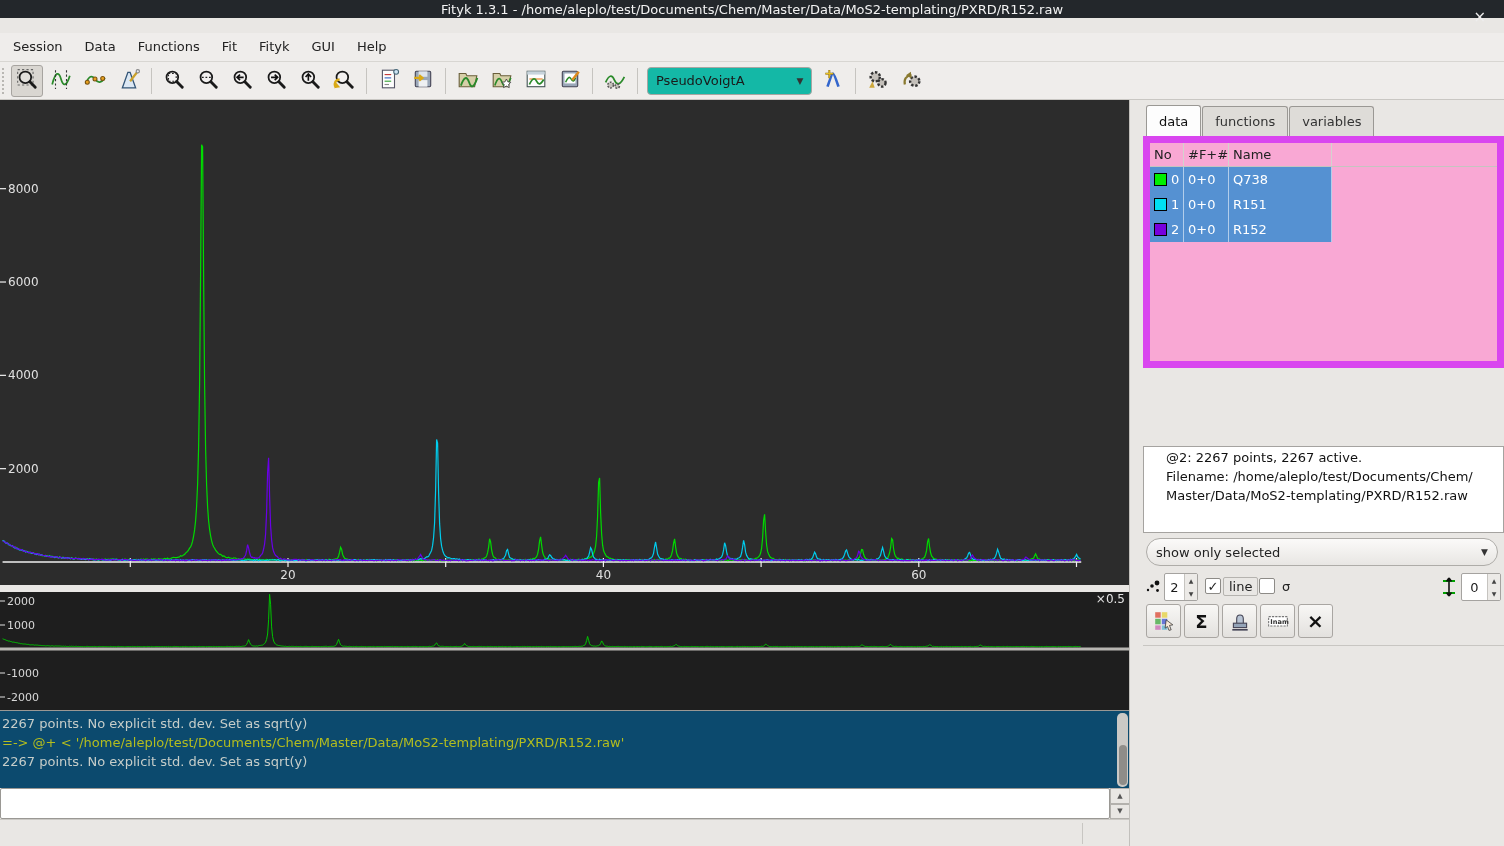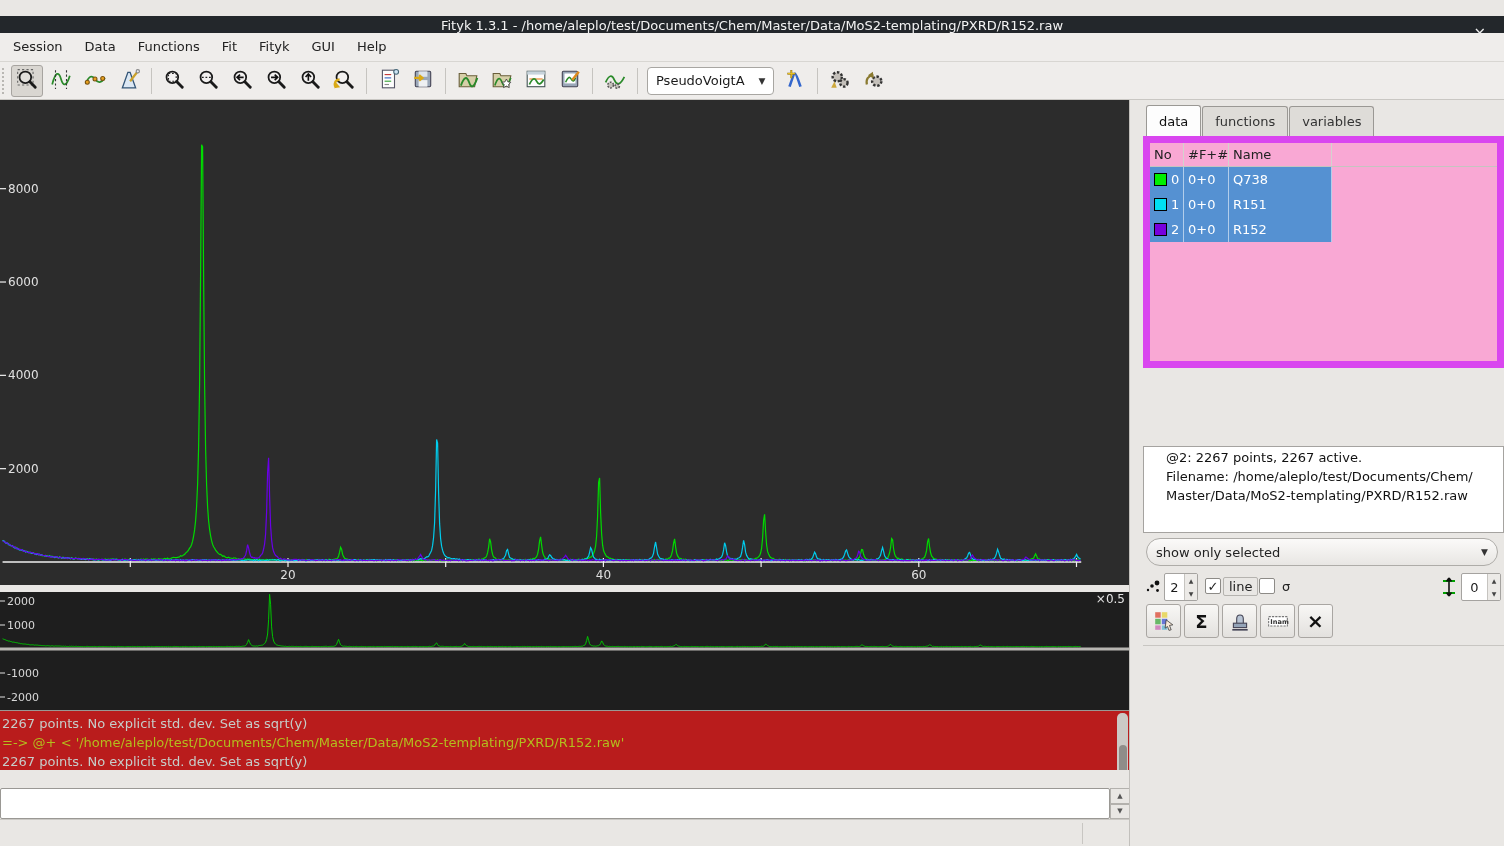--- a/index.html
+++ b/index.html
@@ -2,45 +2,45 @@
 <html><head>
 <meta charset="utf-8">
 <style>
   html,body{margin:0;padding:0;background:#555;}
   *{box-sizing:border-box;}
   #app{position:relative;width:1504px;height:846px;background:#e9e7e4;
        font-family:"DejaVu Sans","Liberation Sans",sans-serif;font-size:13px;color:#1a1a1a;overflow:hidden;}
   .abs{position:absolute;}
   
   .titlebar{left:0;top:0;width:1504px;height:18px;background:#23272b;color:#f3f3f3;
-            display:flex;align-items:center;justify-content:center;font-size:13px;margin-top:16px;}
+            display:flex;align-items:center;justify-content:center;font-size:13px;}
   .title-close{position:absolute;right:12px;top:0;height:33px;display:flex;align-items:center;
                color:#eee;font-size:15px;cursor:default;padding:0 6px;}
   
   .menubar{left:0;top:33px;width:1504px;height:29px;background:#efedeb;border-bottom:1px solid #d8d6d2;
            display:flex;align-items:center;padding-left:2px;}
   .menu-item{padding:0 11px;line-height:28px;color:#222;}
   
   .toolbar{left:0;top:62px;width:1504px;height:38px;background:#efedeb;border-bottom:1px solid #c9c7c3;
            display:flex;align-items:center;}
   .tb-grip{width:8px;height:26px;margin-left:2px;border-left:2px dotted #b9b7b3;}
   .tbtn{width:32px;height:32px;margin:0 1px;display:flex;align-items:center;justify-content:center;border-radius:3px;}
   .tbtn svg{width:22px;height:22px;}
   .tbtn.pressed{background:#d9d6d1;border:1px solid #a7a4a0;}
   .tb-sep{width:1px;height:26px;background:#c6c4c0;margin:0 5px;}
-  .tb-combo{height:28px;min-width:118px;margin:0 4px;background:#ffffff;border:1px solid #aoa;border:1px solid #a8a6a2;
-            border-radius:4px;display:flex;align-items:center;padding:0 8px;}
+  .tb-combo{height:28px;min-width:118px;margin:0 4px;background:#14b8a6;border:1px solid #aoa;border:1px solid #a8a6a2;
+            border-radius:4px;display:flex;align-items:center;padding:0 8px;gap:38px;}
   .tb-combo .arrow{margin-left:14px;font-size:9px;color:#333;}
   
   .mainplot{left:0;top:100px;width:1129px;height:485px;background:#2c2c2c;}
   .hsash{left:0;top:585px;width:1129px;height:7px;background:#e9e7e4;}
   .auxplot{left:0;top:592px;width:1129px;height:118px;background:#1e1e1e;}
   .aux-scale{position:absolute;right:4px;top:0;color:#e3e3e3;font-size:12px;}
   
-  .console{left:0;top:710px;width:1129px;height:60px;background:#b91c1c;border-top:1px solid #9a9894;
+  .console{left:0;top:710px;width:1129px;height:78px;background:#0c4a6e;border-top:1px solid #9a9894;
            padding:3px 0 0 2px;font-size:13px;line-height:19px;white-space:nowrap;overflow:hidden;}
   .con-out{color:#c6cdc9;}
   .con-cmd{color:#b4bd1e;}
   .con-scroll{position:absolute;right:1px;top:2px;width:11px;height:74px;background:#cbc9c5;border-radius:5px;}
   .con-thumb{position:absolute;left:1.5px;top:32px;width:8px;height:40px;background:#8f8d89;border-radius:4px;}
   
   .cmd-input{left:0;top:788px;width:1110px;height:31px;background:#fff;border:1px solid #9a9894;border-radius:2px;}
   .cmd-spin{left:1110px;top:788px;width:20px;height:31px;display:flex;flex-direction:column;}
   .cmd-spin div{flex:1;background:#e9e7e4;border:1px solid #b3b1ad;font-size:7px;color:#555;
                 display:flex;align-items:center;justify-content:center;}

